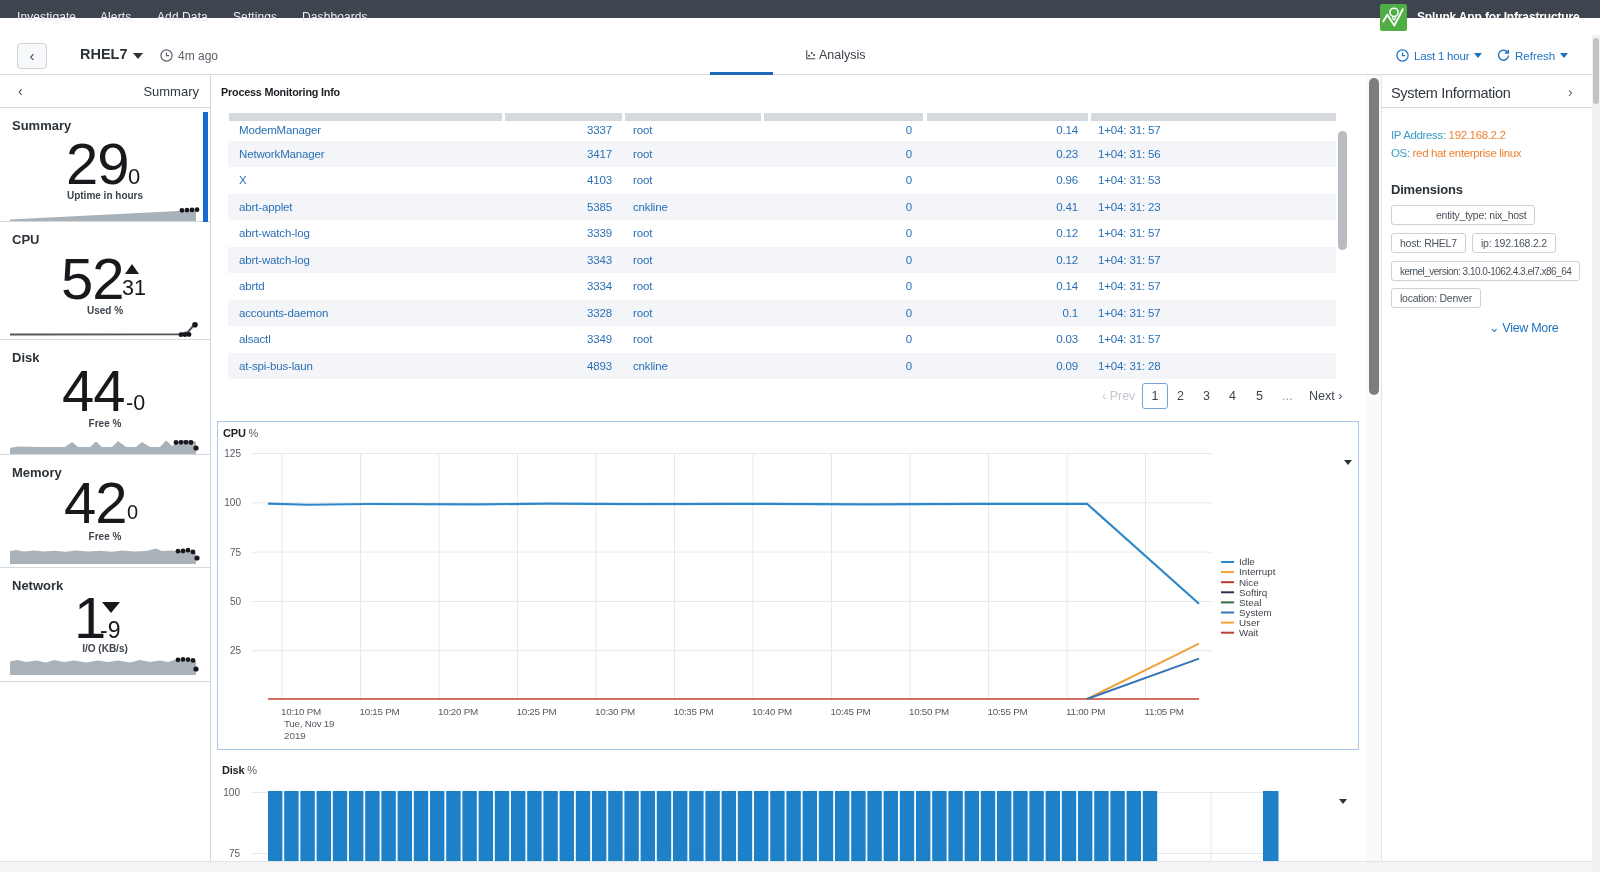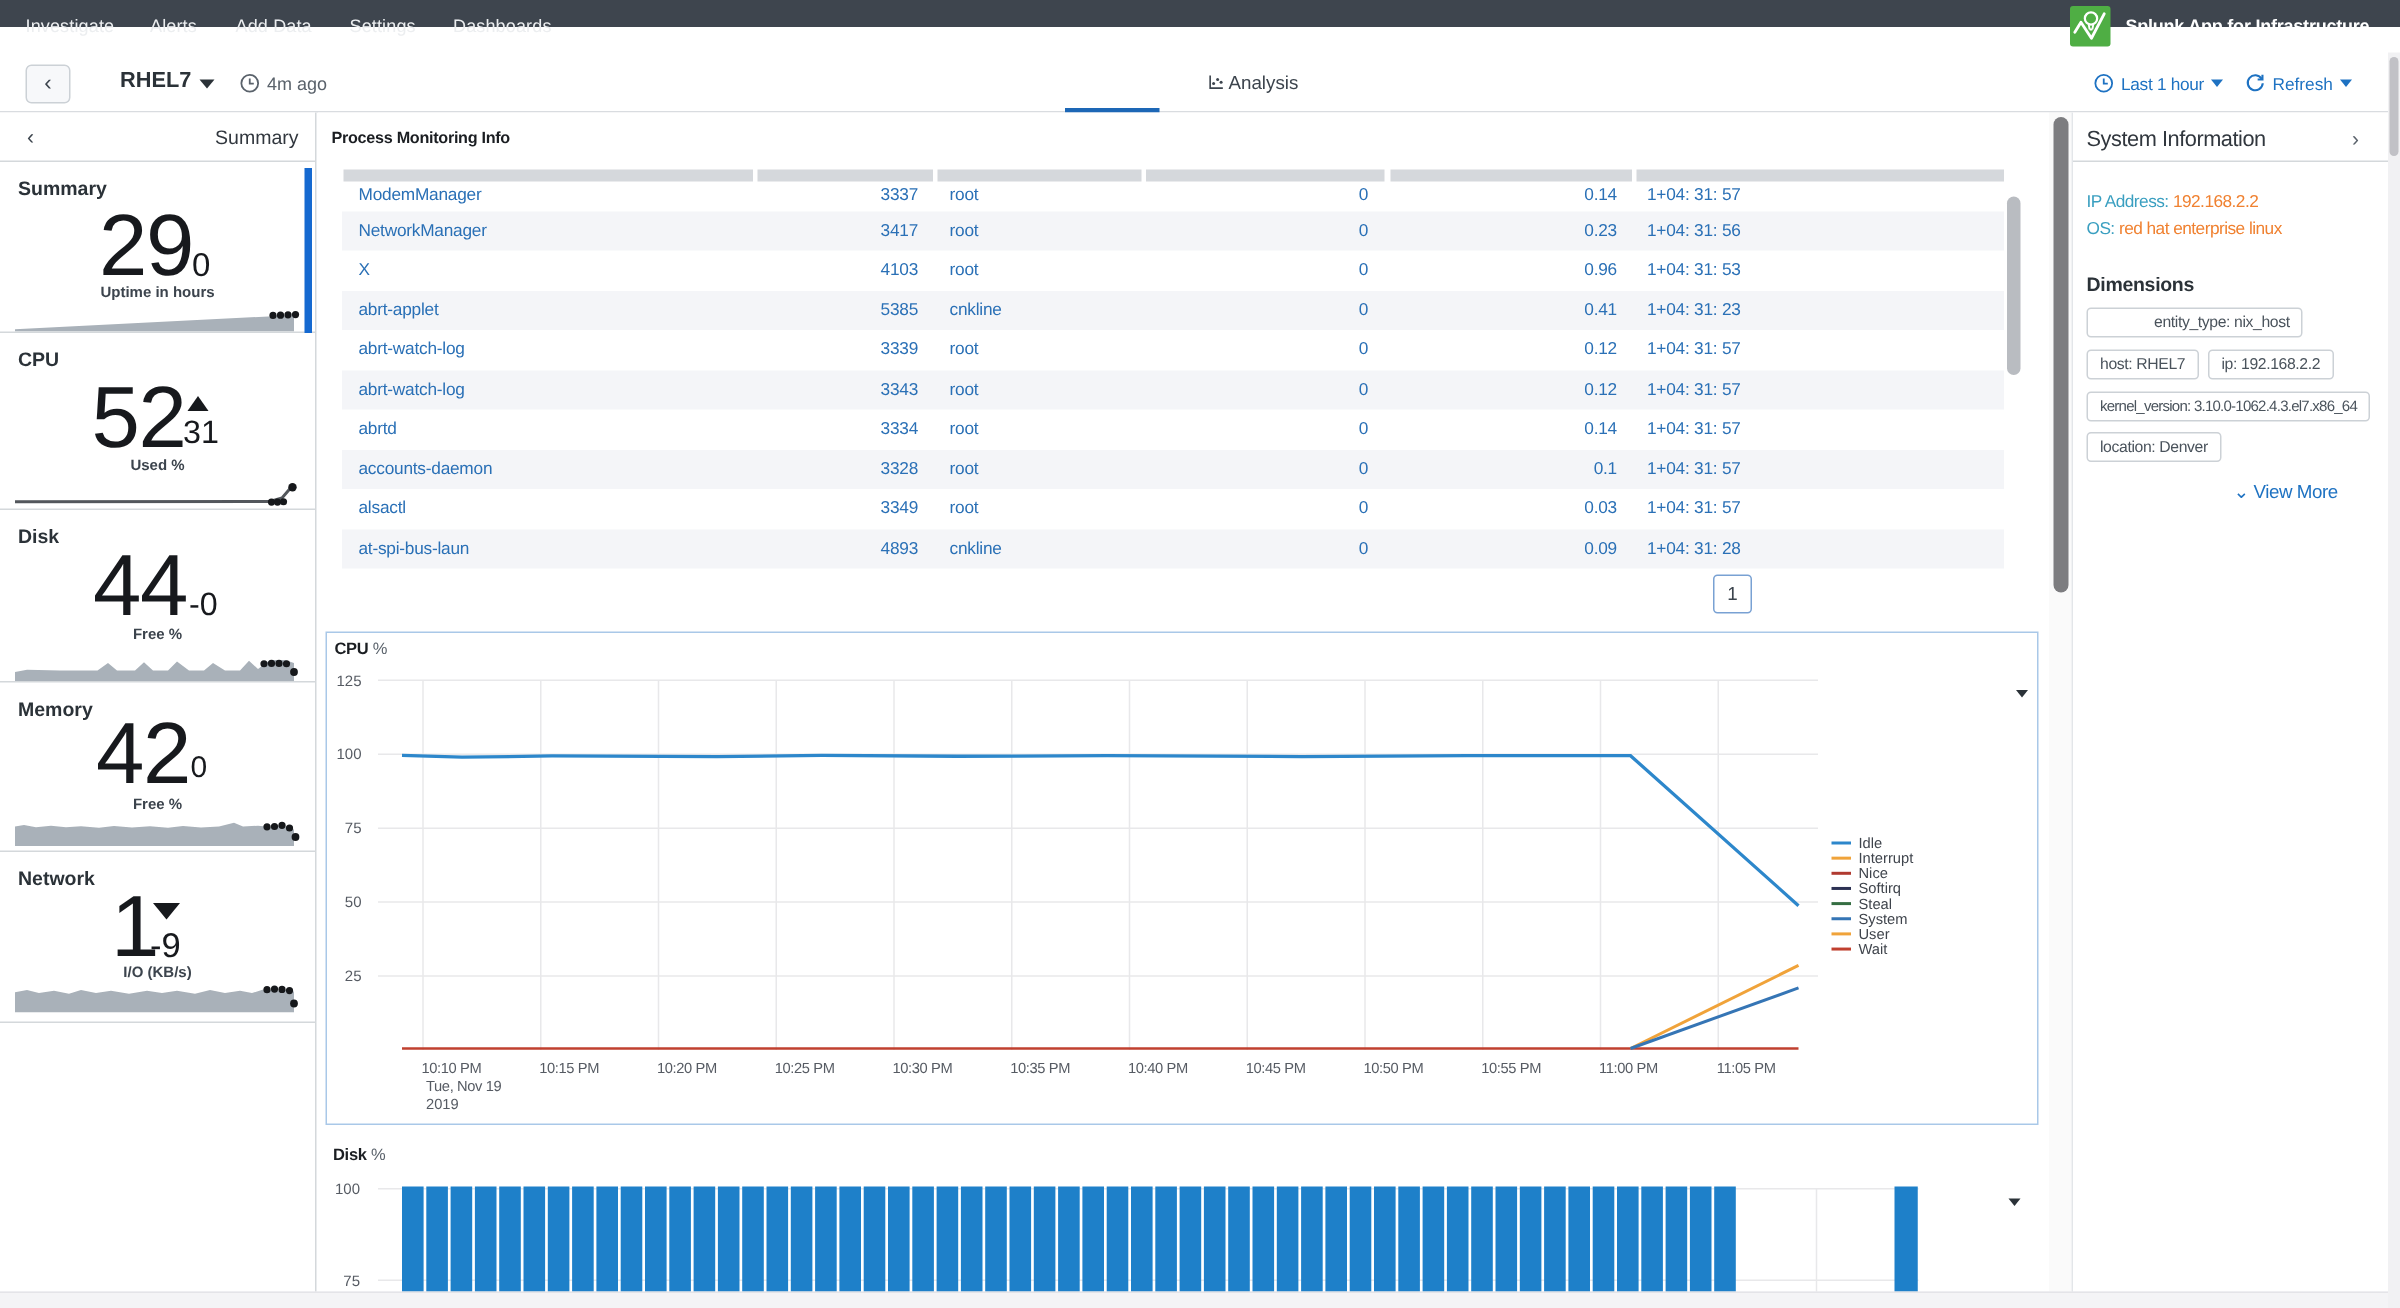--- a/index.html
+++ b/index.html
@@ -277,20 +277,29 @@
       <div class="prow odd" style="top:239.5px;height:26.5px;">
         <div class="pcell" style="left:11px;line-height:26.5px;text-align:center;">at-spi-bus-laun</div>
         <div class="pcell r" style="left:280px;width:104px;line-height:26.5px;">4893</div>
         <div class="pcell" style="left:405px;line-height:26.5px;">cnkline</div>
         <div class="pcell r" style="left:560px;width:124px;line-height:26.5px;">0</div>
         <div class="pcell r" style="left:730px;width:120px;line-height:26.5px;">0.09</div>
         <div class="pcell" style="left:870px;line-height:26.5px;">1+04: 31: 28</div>
       </div>
     </div>
   <div id="tscroll"></div>
+  <div id="pager">
+    <span style="left:890px;color:#c3c9cf;">‹ Prev</span>
+    <span style="left:965px;">2</span>
+    <span style="left:991px;">3</span>
+    <span style="left:1017px;">4</span>
+    <span style="left:1044px;">5</span>
+    <span style="left:1070px;color:#9aa1a8;">...</span>
+    <span style="left:1097px;">Next ›</span>
+  </div>
   <div id="pgbox">1</div>
 
   <div class="panel" id="cpupanel" style="top:346px; width:1142px; height:329px;">
     <div class="ptitle">CPU <span style="color:#5a626b;font-weight:normal">%</span></div>
     <div class="caret" style="left:1126px; top:38px;"></div>
     <svg id="cpuchart" class="abs" style="left:0;top:0;" width="1144" height="327" viewBox="0 0 1144 327">
         <line x1="64" y1="31.5" x2="64" y2="278" stroke="#e8e8ea" stroke-width="1"></line>
         <text x="63" y="293" font-size="9.8" letter-spacing="-0.25" fill="#565b63">10:10 PM</text>
         <line x1="142.5" y1="31.5" x2="142.5" y2="278" stroke="#e8e8ea" stroke-width="1"></line>
         <text x="141.5" y="293" font-size="9.8" letter-spacing="-0.25" fill="#565b63">10:15 PM</text>

